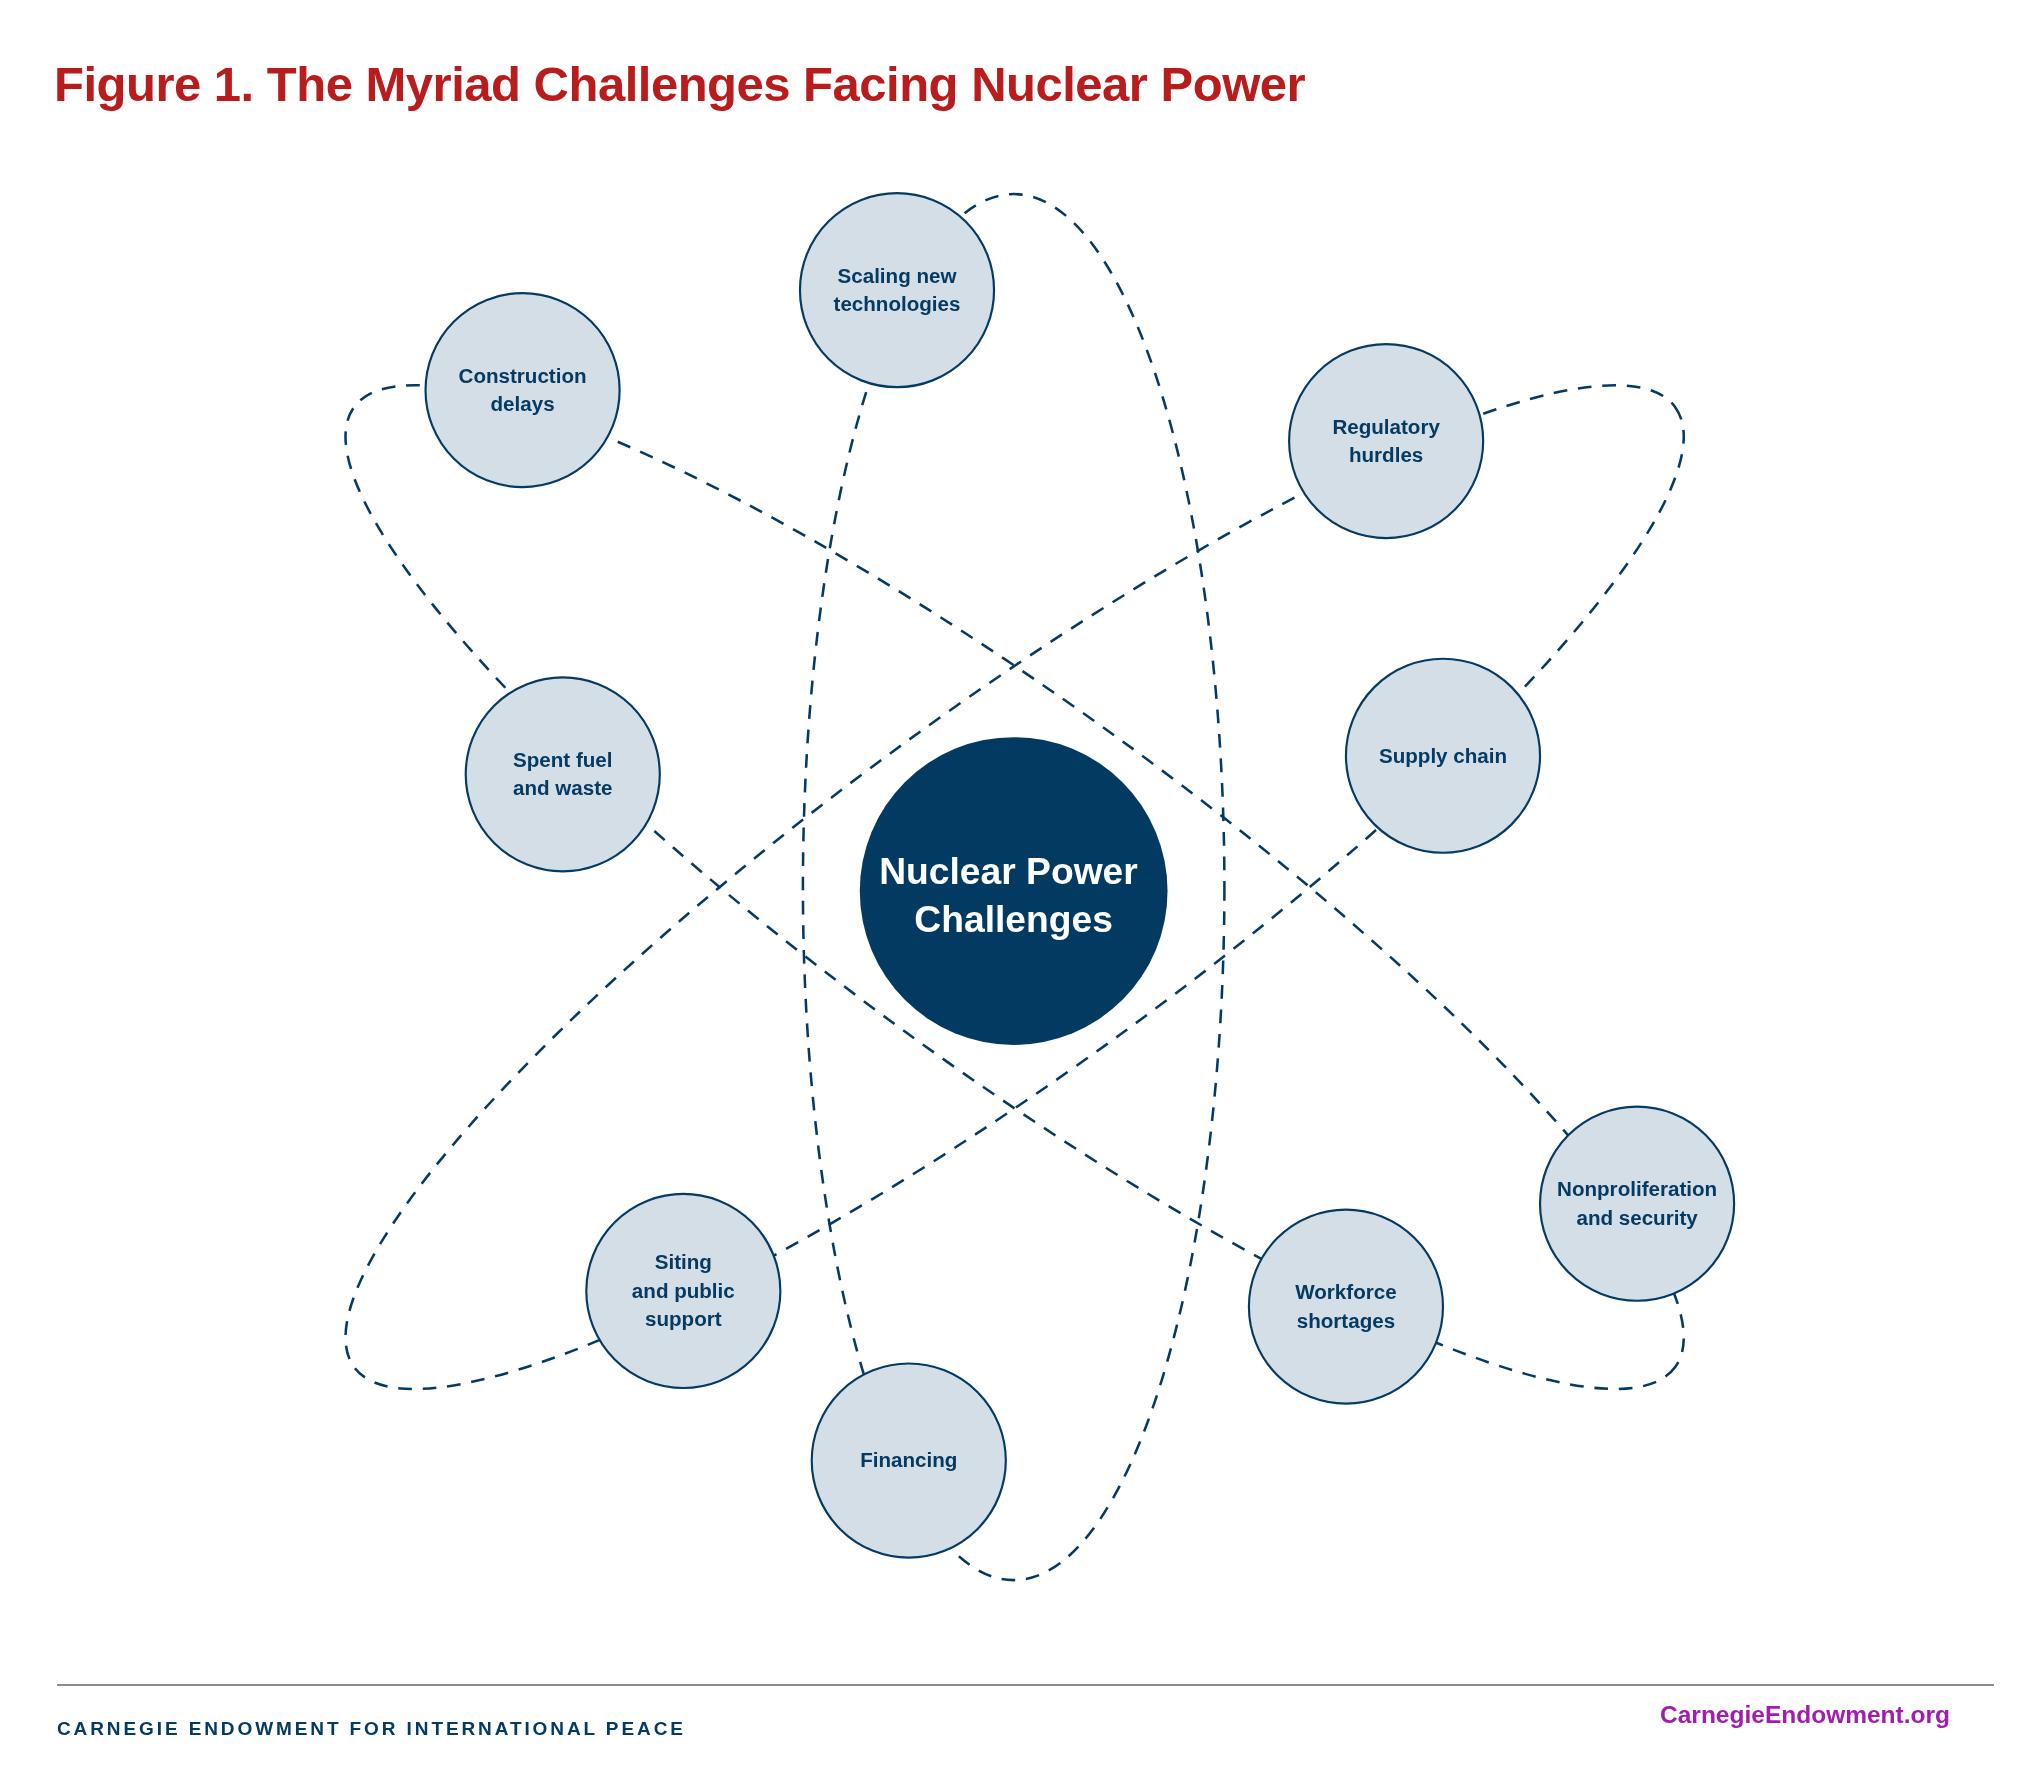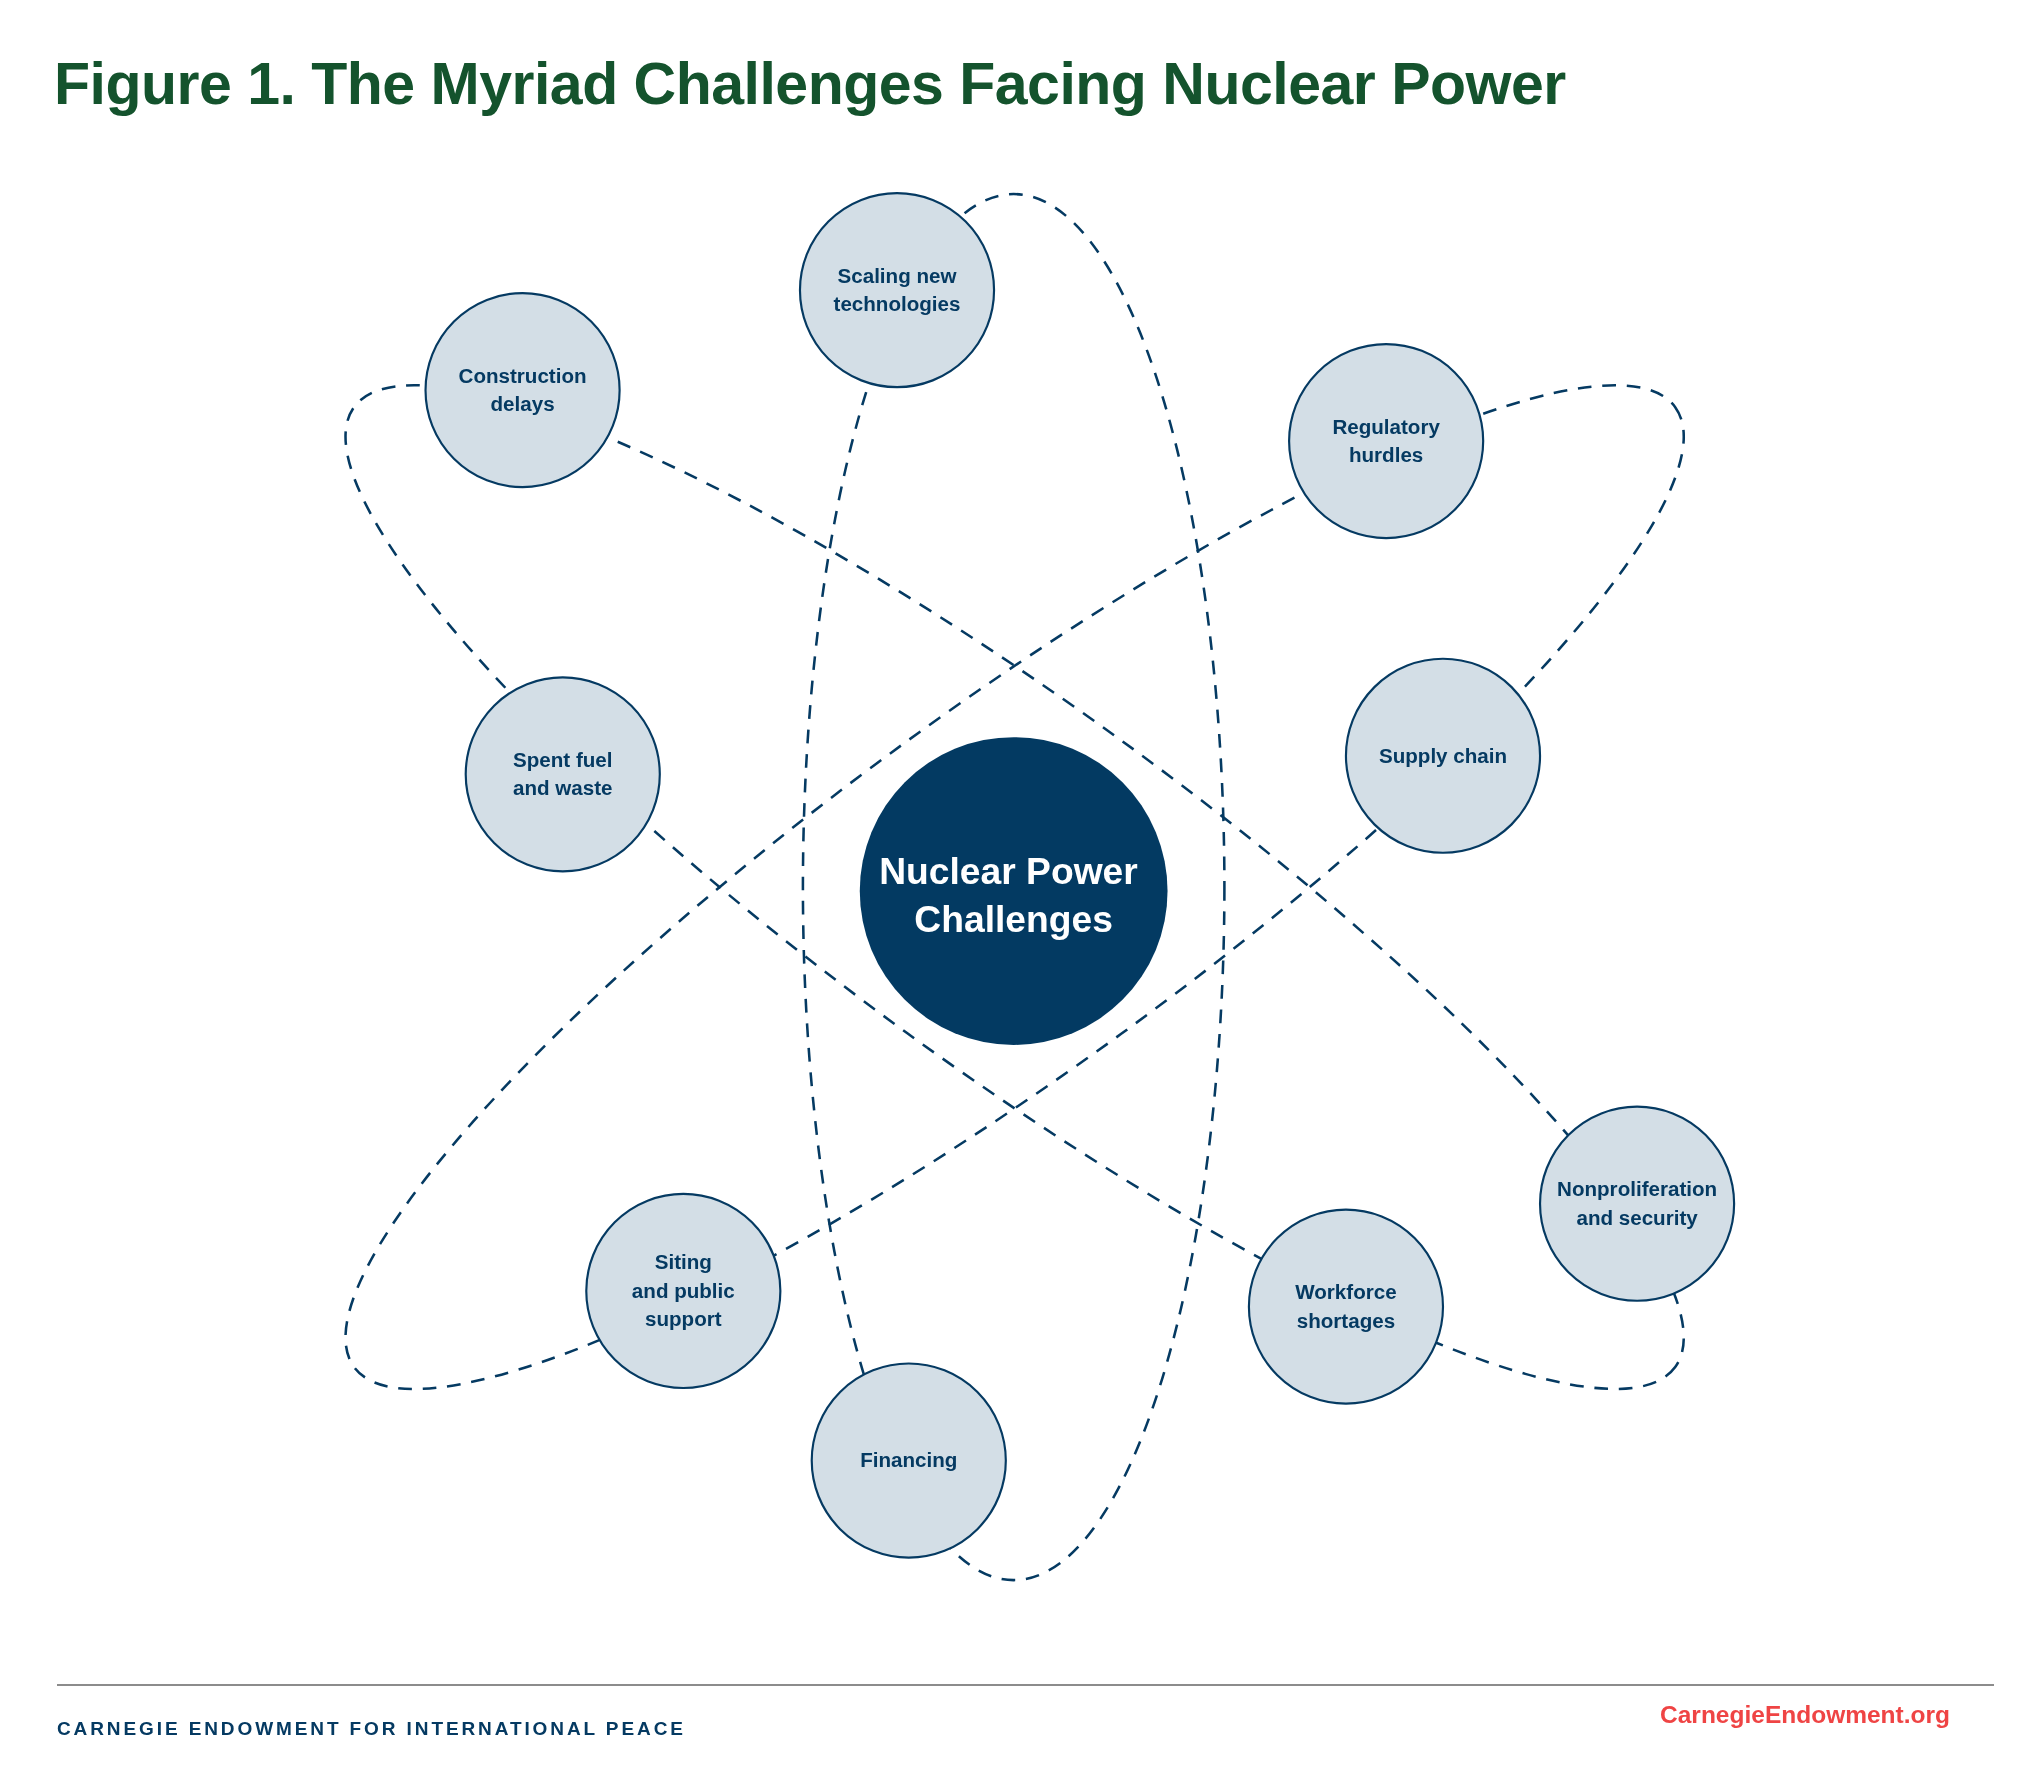--- a/index.html
+++ b/index.html
@@ -14,23 +14,23 @@
       overflow: hidden;
       font-family: "Liberation Sans", "DejaVu Sans", sans-serif;
     }
     .title {
       position: absolute;
       left: 54px;
       top: 55px;
       margin: 0;
       font-family: "Liberation Sans", sans-serif;
       font-weight: bold;
-      font-size: 59px;
+      font-size: 49px;
       line-height: 59px;
-      color: #14532d;
+      color: #b91c1c;
       letter-spacing: -0.5px;
       white-space: nowrap;
     }
     svg.diagram {
       position: absolute;
       left: 0;
       top: 0;
     }
     .orbit {
       fill: none;
@@ -79,21 +79,21 @@
       color: #053a62;
       white-space: nowrap;
     }
     .footer-right {
       position: absolute;
       right: 93px;
       top: 1701px;
       font-family: "Liberation Sans", sans-serif;
       font-weight: bold;
       font-size: 24.5px;
-      color: #ef4444;
+      color: #a21caf;
       white-space: nowrap;
     }
   </style>
 </head>
 <body>
 
 <h1 class="title">Figure 1. The Myriad Challenges Facing Nuclear Power</h1>
 
 <svg class="diagram" width="2043" height="1784" viewBox="0 0 2084 1820" xmlns="http://www.w3.org/2000/svg">
   <g id="orbits">

